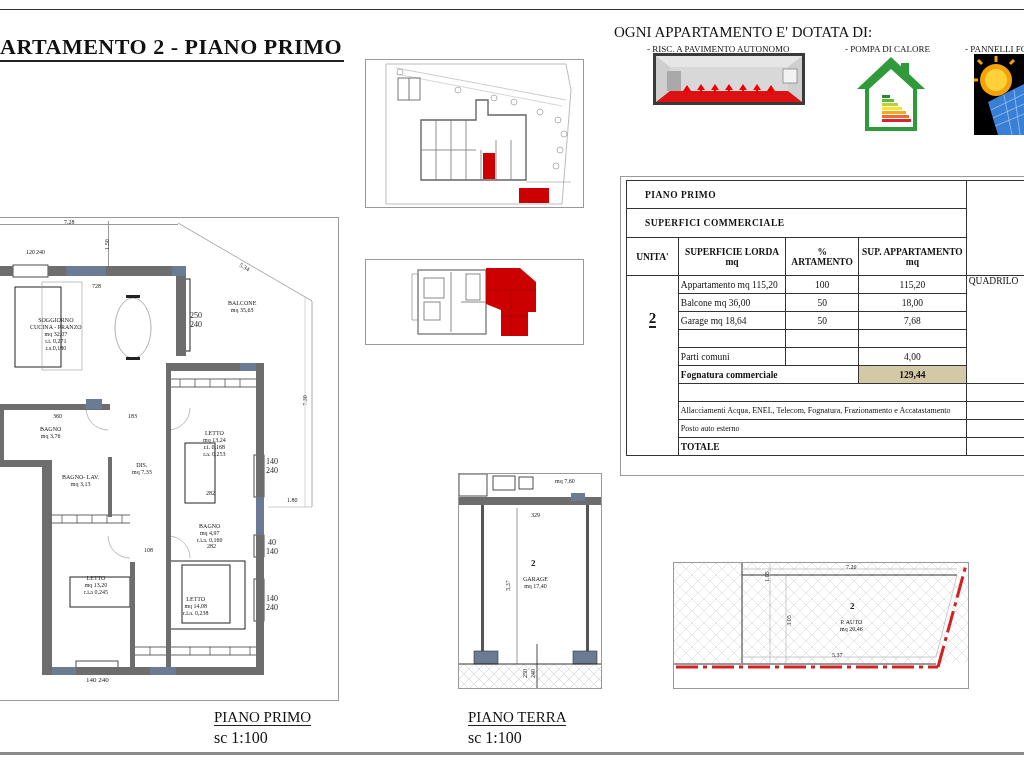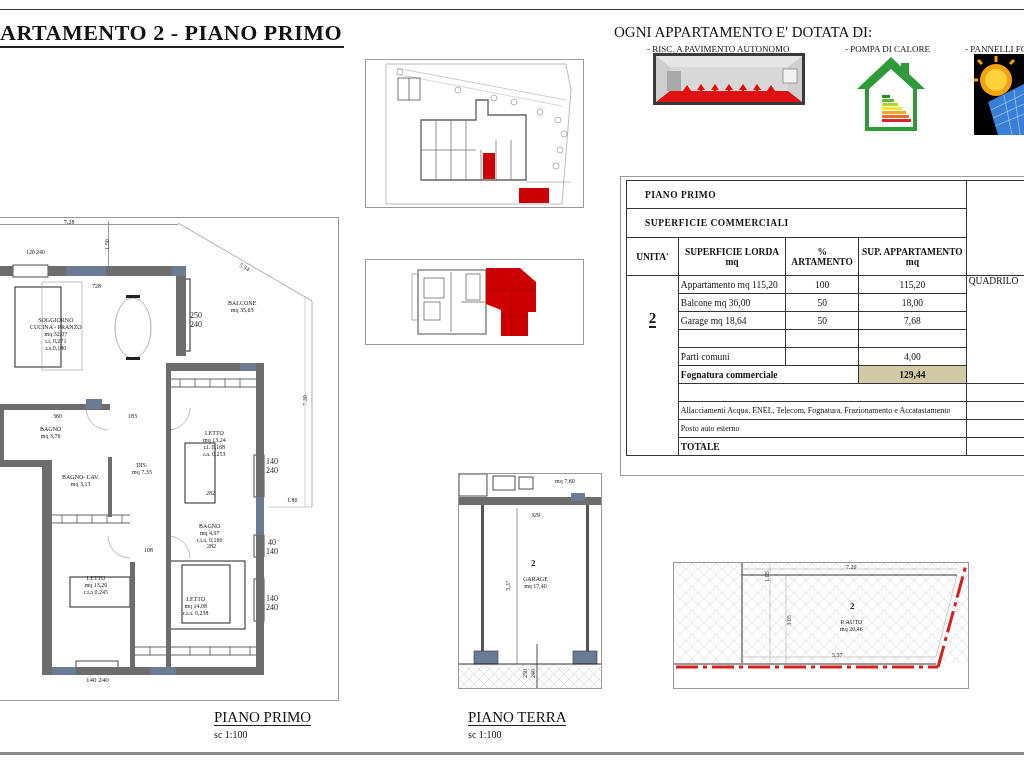--- a/index.html
+++ b/index.html
@@ -1,34 +1,34 @@
 <!DOCTYPE html>
 <html><head>
 <meta charset="utf-8">
 <style>
   html,body{margin:0;padding:0;background:#fff;}
   body{width:1024px;height:768px;position:relative;overflow:hidden;font-family:"Liberation Serif",serif;color:#111;}
   .abs{position:absolute;}
   .hline{position:absolute;left:0;width:1024px;background:#555;}
-  .title{left:0;top:20px;font-size:22px;font-weight:bold;letter-spacing:0.5px;border-bottom:2px solid #222;line-height:26px;padding-right:2px;white-space:nowrap;}
+  .title{left:0;top:34px;font-size:22px;font-weight:bold;letter-spacing:0.5px;border-bottom:2px solid #222;line-height:26px;padding-right:2px;white-space:nowrap;}
   .equip-title{left:614px;top:24px;font-size:15px;white-space:nowrap;}
   .equip-lbl{font-size:9px;white-space:nowrap;}
   .panel{position:absolute;border:1px solid #999;background:#fff;}
   table.sc{position:absolute;left:626px;top:180px;border-collapse:collapse;font-family:"Liberation Serif",serif;}
   table.sc td{border:1px solid #333;font-size:9.5px;padding:0 2px;height:17px;}
   .big{font-size:15px;font-weight:bold;letter-spacing:0.5px;padding-left:18px !important;}
   .hdr{font-weight:bold;text-align:center;font-size:9.5px;}
   .c{text-align:center;}
   .tot{background:#d3c9a7;font-weight:bold;text-align:center;}
   .wall{position:absolute;background:#6d6d6d;}
   .wallb{position:absolute;background:#6a7b93;}
   .tiny{position:absolute;font-size:6px;line-height:7px;text-align:center;white-space:nowrap;color:#222;}
   .lbl2{position:absolute;font-size:15px;white-space:nowrap;}
   .lbl2 span.u{border-bottom:1px solid #222;}
-  .sc1{position:absolute;font-size:10px;white-space:nowrap;}
+  .sc1{position:absolute;font-size:16px;white-space:nowrap;}
 </style>
 </head>
 <body>
 
 <div class="hline" style="top:9px;height:1px;background:#333;"></div>
 <div class="hline" style="top:752px;height:3px;background:#8a8a8a;"></div>
 
 <div class="abs title">ARTAMENTO 2 -  PIANO  PRIMO</div>
 
 <div class="abs equip-title">OGNI  APPARTAMENTO  E' DOTATA DI:</div>
@@ -155,21 +155,21 @@
       <col style="width:73px">
       <col style="width:108px">
       <col style="width:58px">
   </colgroup>
   <tbody>
       <tr style="height:28px">
     <td colspan="4" class="big">PIANO   PRIMO</td>
     <td rowspan="3" style="border-right:none;"></td>
   </tr>
   <tr style="height:29px">
-    <td colspan="4" class="big">SUPERFICIE  COMMERCIALI</td>
+    <td colspan="4" class="big">SUPERFICI  COMMERCIALE</td>
   </tr>
   <tr style="height:38px">
     <td class="hdr">UNITA'</td>
     <td class="hdr">
           <div>SUPERFICIE LORDA</div>
           <div>mq</div>
         </td>
     <td class="hdr">% ARTAMENTO</td>
     <td class="hdr">
           <div>SUP. APPARTAMENTO</div>

